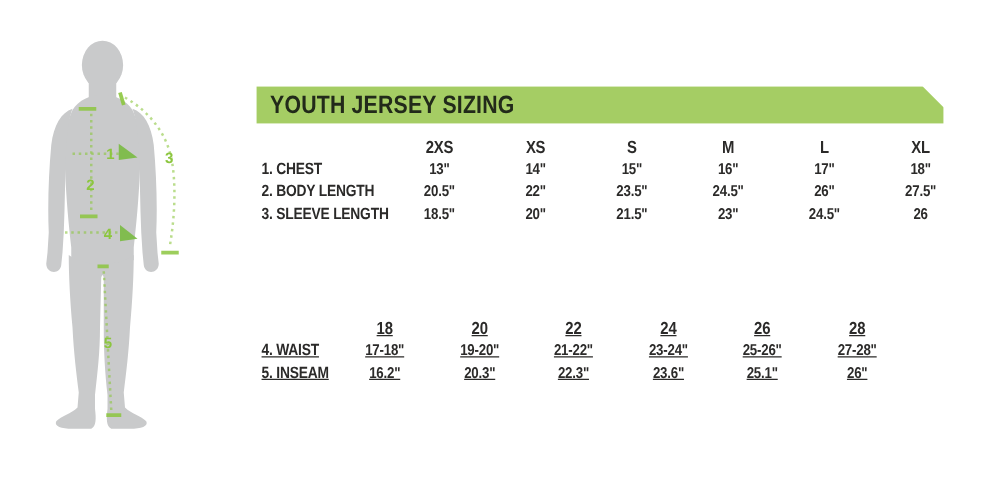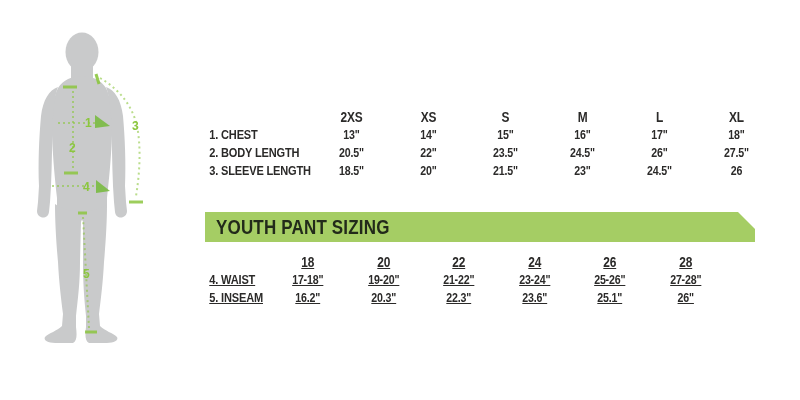--- a/index.html
+++ b/index.html
@@ -101,20 +101,23 @@
 
     <g style="fill:var(--annotation-green,#8cc63f)" font-size="12" font-weight="700" font-family="&quot;Liberation Sans&quot;,&quot;DejaVu Sans&quot;,sans-serif">
       <text x="60" y="97">1</text>
       <text x="44" y="122">2</text>
       <text x="107" y="100">3</text>
       <text x="58" y="161">4</text>
       <text x="58" y="248">5</text>
     </g>
   </svg>
 
+  <div class="banner banner-jersey">
+    <span class="banner-title">YOUTH JERSEY SIZING</span>
+  </div>
 
   <div class="grid grid-jersey">
     <div class="cell lbl hdr"></div>
     <div class="cell hdr">2XS</div>
     <div class="cell hdr">XS</div>
     <div class="cell hdr">S</div>
     <div class="cell hdr">M</div>
     <div class="cell hdr">L</div>
     <div class="cell hdr">XL</div>
 
@@ -136,23 +139,20 @@
 
     <div class="cell lbl">3. SLEEVE LENGTH</div>
     <div class="cell">18.5"</div>
     <div class="cell">20"</div>
     <div class="cell">21.5"</div>
     <div class="cell">23"</div>
     <div class="cell">24.5"</div>
     <div class="cell">26</div>
   </div>
 
-  <div class="banner banner-pant">
-    <span class="banner-title">YOUTH PANT SIZING</span>
-  </div>
 
   <div class="grid grid-pant">
     <div class="cell lbl hdr"></div>
     <div class="cell hdr">18</div>
     <div class="cell hdr">20</div>
     <div class="cell hdr">22</div>
     <div class="cell hdr">24</div>
     <div class="cell hdr">26</div>
     <div class="cell hdr">28</div>
 

